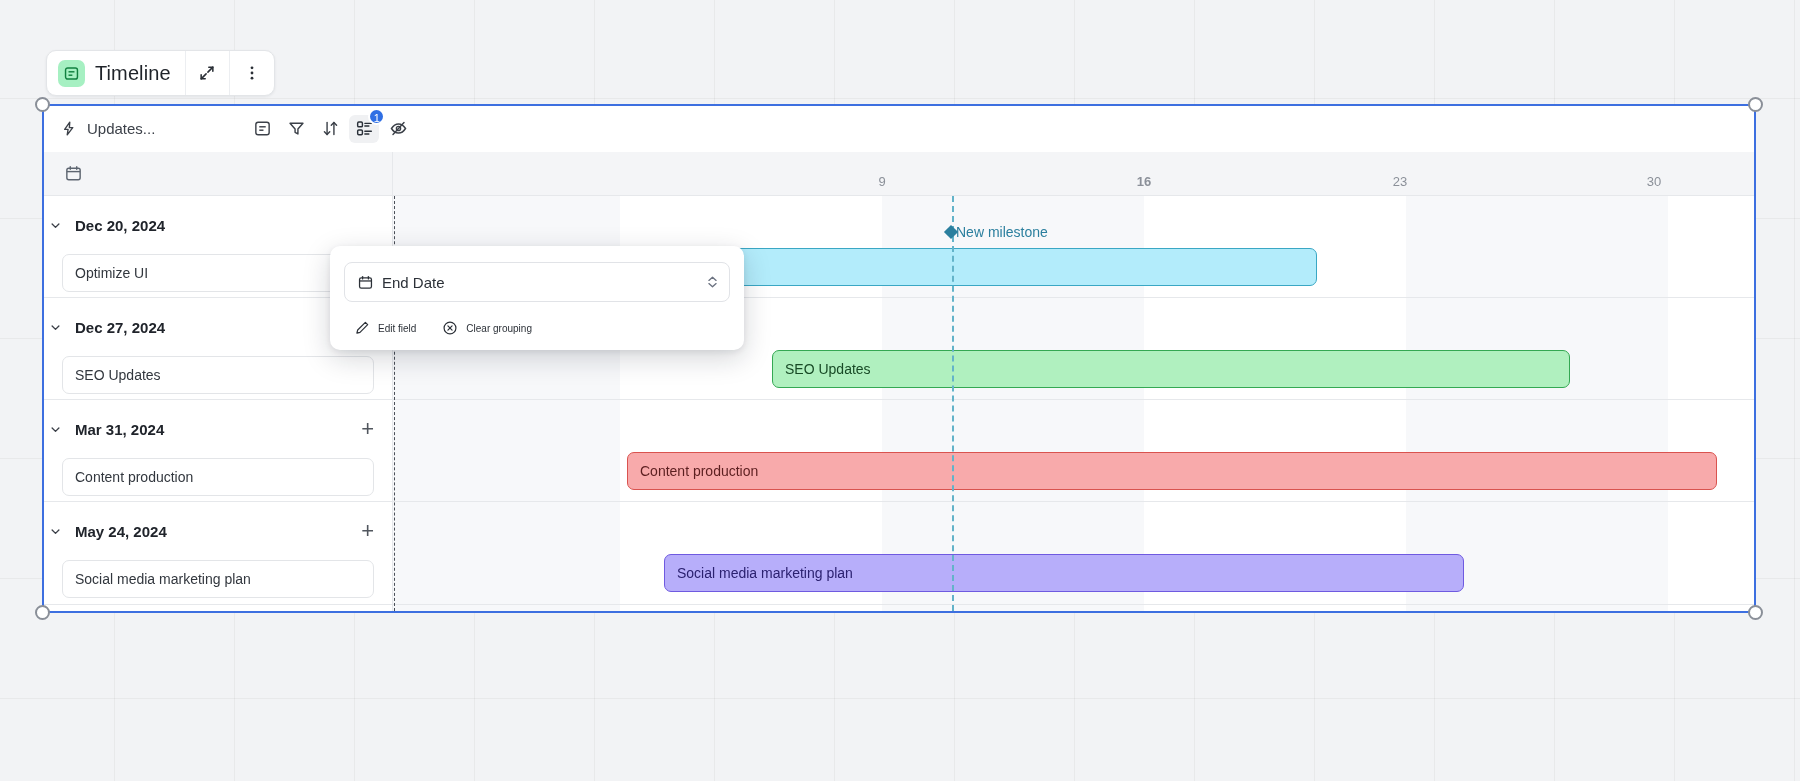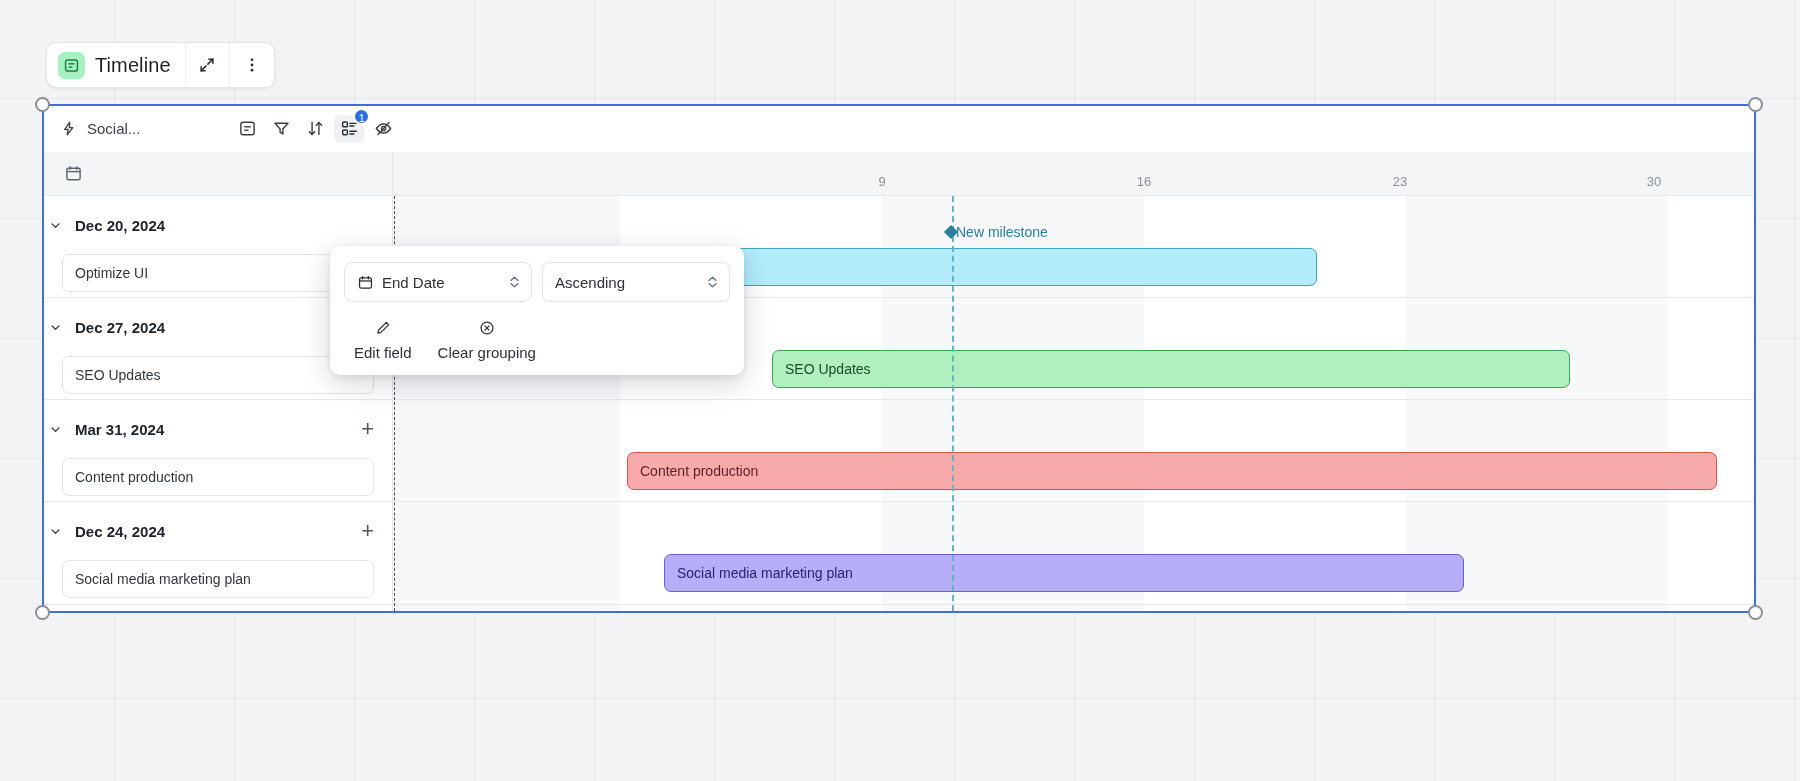--- a/index.html
+++ b/index.html
@@ -16,21 +16,21 @@
     background-color: #f2f3f5;
     background-image:
       linear-gradient(to right, rgba(0,0,0,0.045) 1px, transparent 1px),
       linear-gradient(to bottom, rgba(0,0,0,0.045) 1px, transparent 1px);
     background-size: 120px 120px;
     background-position: -6px -22px;
   }
 
   
   #title-pill {
-    position: absolute; left: 46px; top: 42px;
+    position: absolute; left: 46px; top: 50px;
     height: 46px; display: flex; align-items: stretch;
     background: #ffffff; border: 1px solid #e3e5e8;
     border-radius: 10px;
     box-shadow: 0 1px 3px rgba(16,24,40,0.07);
   }
   #title-pill .seg {
     display: flex; align-items: center; justify-content: center;
     border-right: 1px solid #eceef1;
   }
   #title-pill .seg:last-child { border-right: none; }
@@ -146,21 +146,21 @@
     padding: 16px 14px 14px 14px; z-index: 30;
   }
   .pop-row { display: flex; gap: 10px; }
   .select {
     flex: 1; height: 40px; border: 1px solid #e1e3e7; border-radius: 8px;
     display: flex; align-items: center; gap: 8px; padding: 0 10px 0 12px;
     font-size: 15px; color: #2c3views; color: #2c3138; background: #fff;
   }
   .select .spin { margin-left: auto; display: flex; flex-direction: column; color: #6b7280; }
   .pop-actions { display: flex; gap: 26px; margin-top: 18px; padding-left: 10px; }
-  .pop-act { display: flex; align-items: center; gap: 8px; font-size: 15px; color: #2c3138; flex-direction: column; }
+  .pop-act { display: flex; align-items: center; gap: 8px; font-size: 10px; color: #2c3138; }
 
   svg { display: block; }
 </style>
 </head>
 <body>
 
 <div id="page">
 
   <div id="title-pill">
     <div class="seg title-seg">
@@ -197,21 +197,21 @@
     <div class="handle h-bl"></div>
     <div class="handle h-br"></div>
 
     <div id="toolbar">
       <div class="tb-left">
         <span>
           <svg width="17" height="17" viewBox="0 0 20 20" fill="none" stroke="#3c4149" stroke-width="1.6" stroke-linejoin="round">
             <path d="M11.5 2.5L5.5 11h4l-1 6.5L15 9h-4z"></path>
           </svg>
         </span>
-        <span class="tb-name">Social...</span>
+        <span class="tb-name">Updates...</span>
       </div>
 
       <div class="tb-right">
         <div class="tb-btn">
           <svg width="19" height="19" viewBox="0 0 20 20" fill="none" stroke="#3c4149" stroke-width="1.5">
             <rect x="3" y="3.5" width="14" height="13" rx="2.4"></rect>
             <line x1="6.6" y1="8.2" x2="13.4" y2="8.2"></line>
             <line x1="6.6" y1="11.8" x2="11" y2="11.8"></line>
           </svg>
         </div>
@@ -304,34 +304,34 @@
                 <div class="task-chip">Content production</div>
               </div>
             </div>
             <div class="group" style="height: 103px;">
               <div class="grp-head">
                 <span class="chev">
                   <svg width="15" height="15" viewBox="0 0 20 20" fill="none" stroke="#3c4149" stroke-width="1.8" stroke-linecap="round" stroke-linejoin="round">
                     <path d="M5.5 8l4.5 4.5L14.5 8"></path>
                   </svg>
                 </span>
-                <span class="grp-label">Dec 24, 2024</span>
+                <span class="grp-label">May 24, 2024</span>
                 <span class="grp-plus">+</span>
               </div>
               <div class="task-cell">
                 <div class="task-chip">Social media marketing plan</div>
               </div>
             </div>
           </div>
       </div>
 
       <div id="tl-right">
         <div id="ruler">
             <div class="tick" style="left: 489px;">9</div>
-            <div class="tick" style="left: 751px;">16</div>
+            <div class="tick" style="left: 751px; font-weight: bold;">16</div>
             <div class="tick" style="left: 1007px;">23</div>
             <div class="tick" style="left: 1261px;">30</div>
           </div>
         <div id="bands">
             <div class="col-band" style="left: -35px; width: 262px;"></div>
             <div class="col-band" style="left: 489px; width: 262px;"></div>
             <div class="col-band" style="left: 1013px; width: 262px;"></div>
           </div>
         <div class="dash-left" style="left: 1px;"></div>
         <div class="today-line" style="left: 559px;"></div>
@@ -376,29 +376,20 @@
             </svg>
           </span>
           <span>End Date</span>
           <span class="spin">
             <svg width="13" height="18" viewBox="0 0 14 20" fill="none" stroke="#6b7280" stroke-width="1.5" stroke-linecap="round" stroke-linejoin="round">
               <path d="M3 8.2L7 4.6l4 3.6"></path>
                 <path d="M3 11.8L7 15.4l4-3.6"></path>
             </svg>
           </span>
         </div>
-        <div class="select">
-          <span>Ascending</span>
-          <span class="spin">
-            <svg width="13" height="18" viewBox="0 0 14 20" fill="none" stroke="#6b7280" stroke-width="1.5" stroke-linecap="round" stroke-linejoin="round">
-              <path d="M3 8.2L7 4.6l4 3.6"></path>
-                <path d="M3 11.8L7 15.4l4-3.6"></path>
-            </svg>
-          </span>
-        </div>
       </div>
       <div class="pop-actions">
         <div class="pop-act">
           <span>
             <svg width="16" height="16" viewBox="0 0 20 20" fill="none" stroke="#2c3138" stroke-width="1.5" stroke-linejoin="round">
               <path d="M14.2 2.9l2.9 2.9L7.5 15.4l-3.9 1 1-3.9z"></path>
             </svg>
           </span>
           <span>Edit field</span>
         </div>

